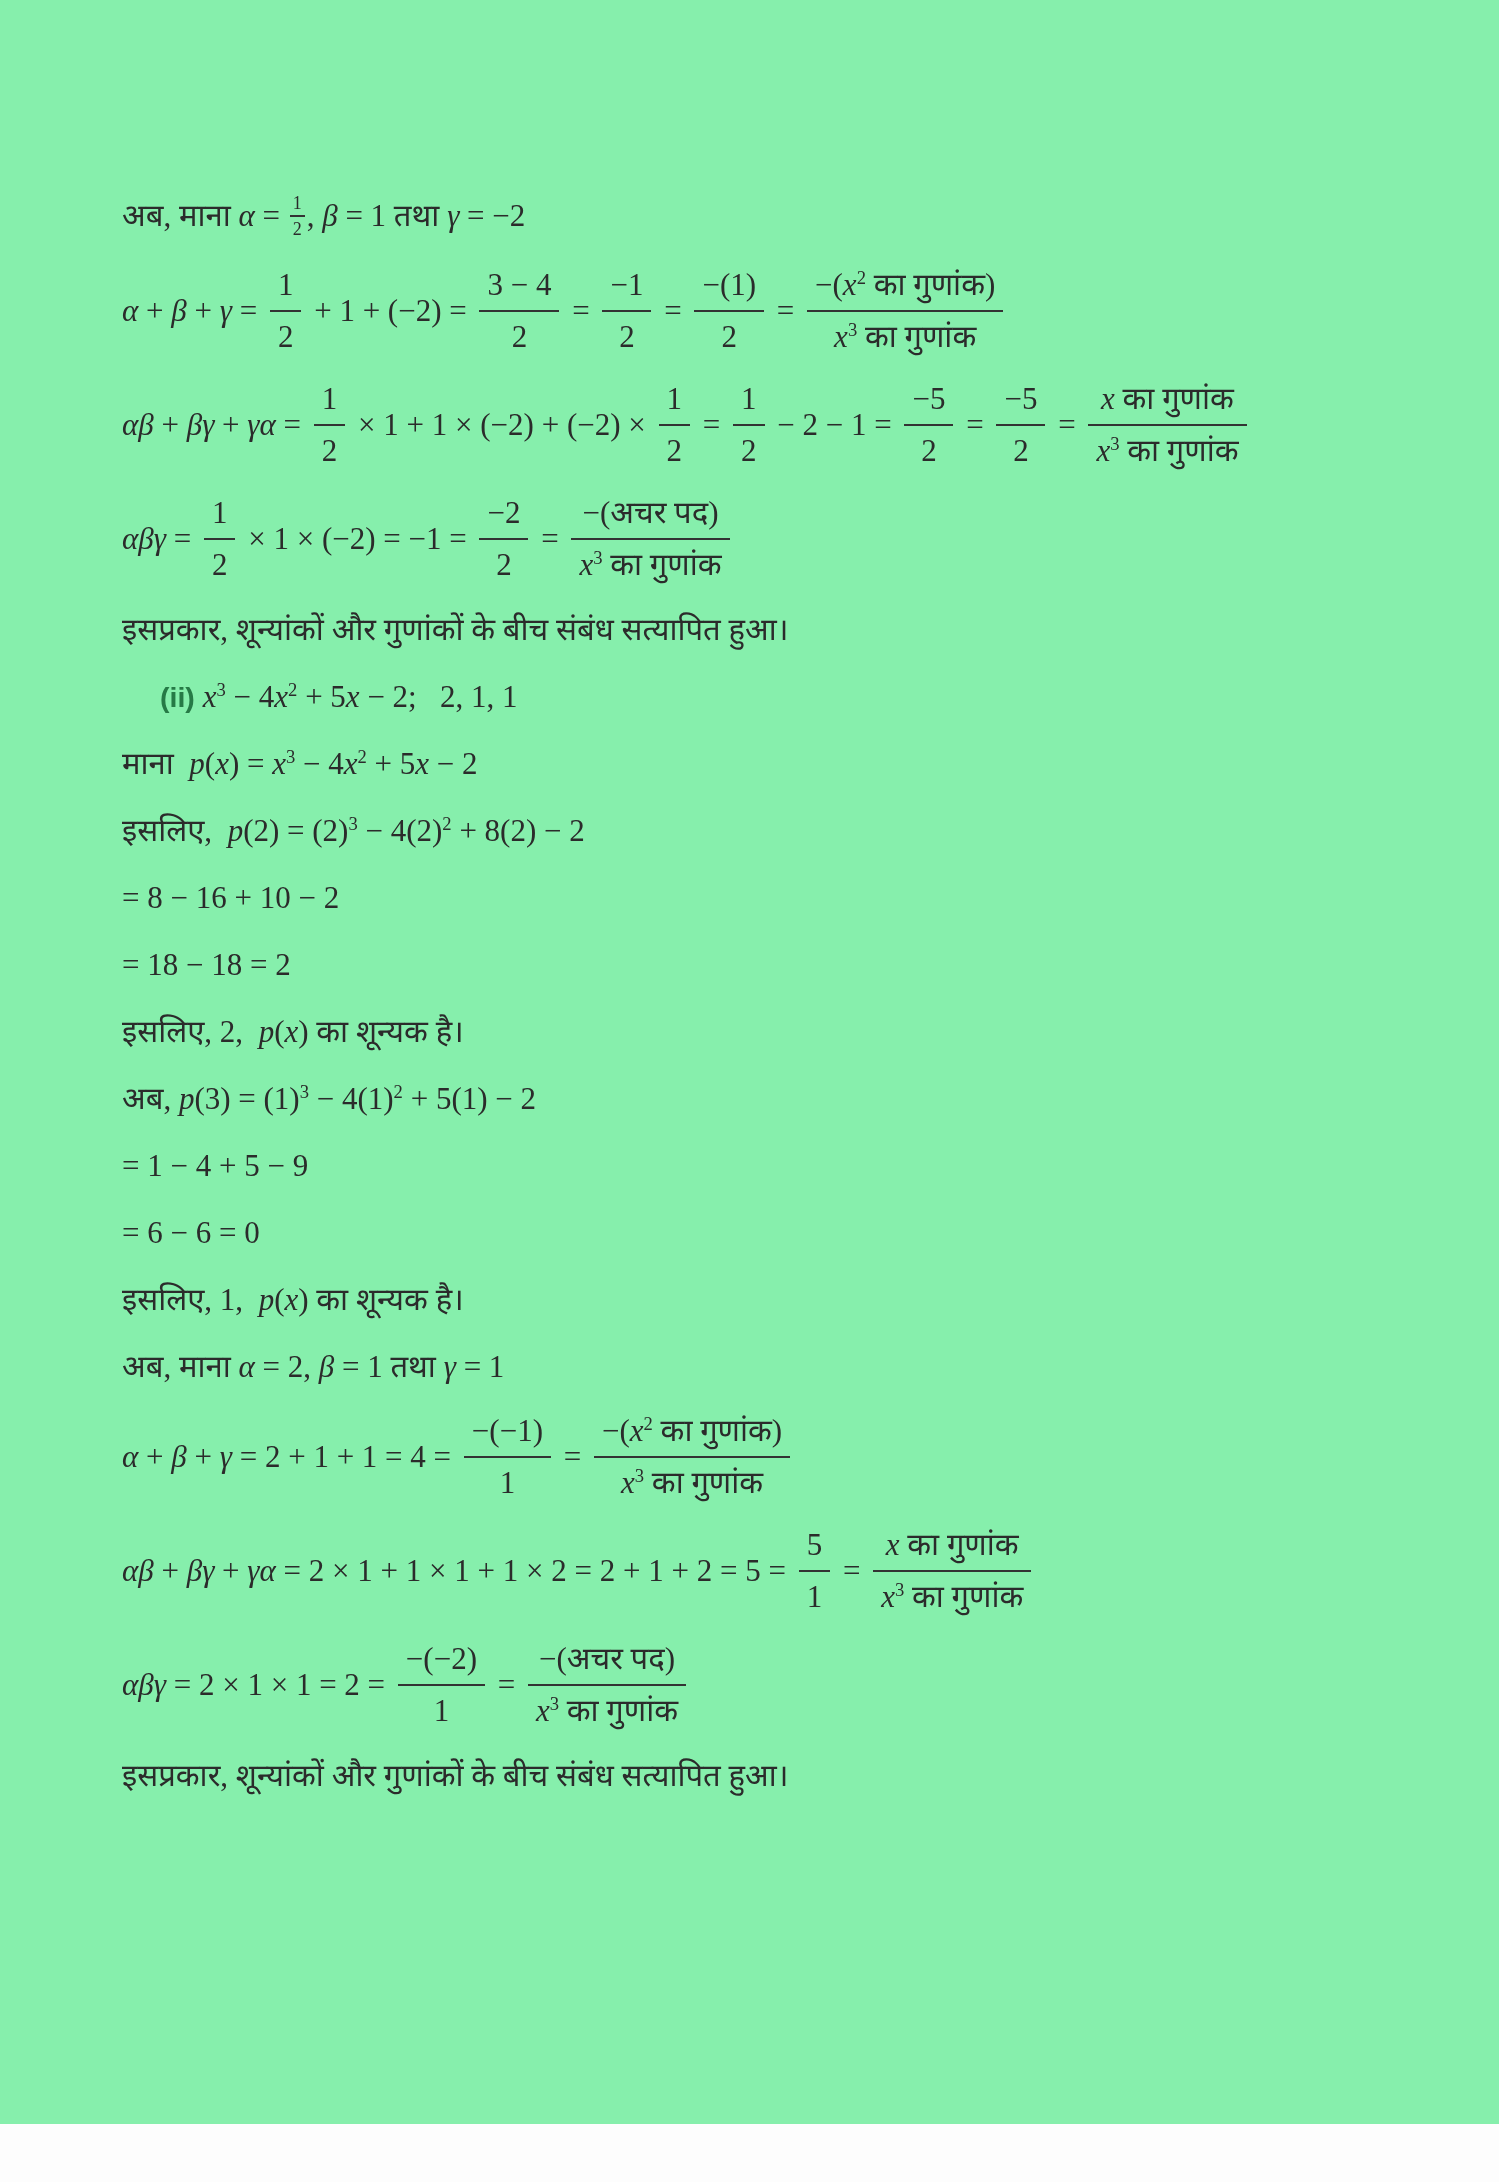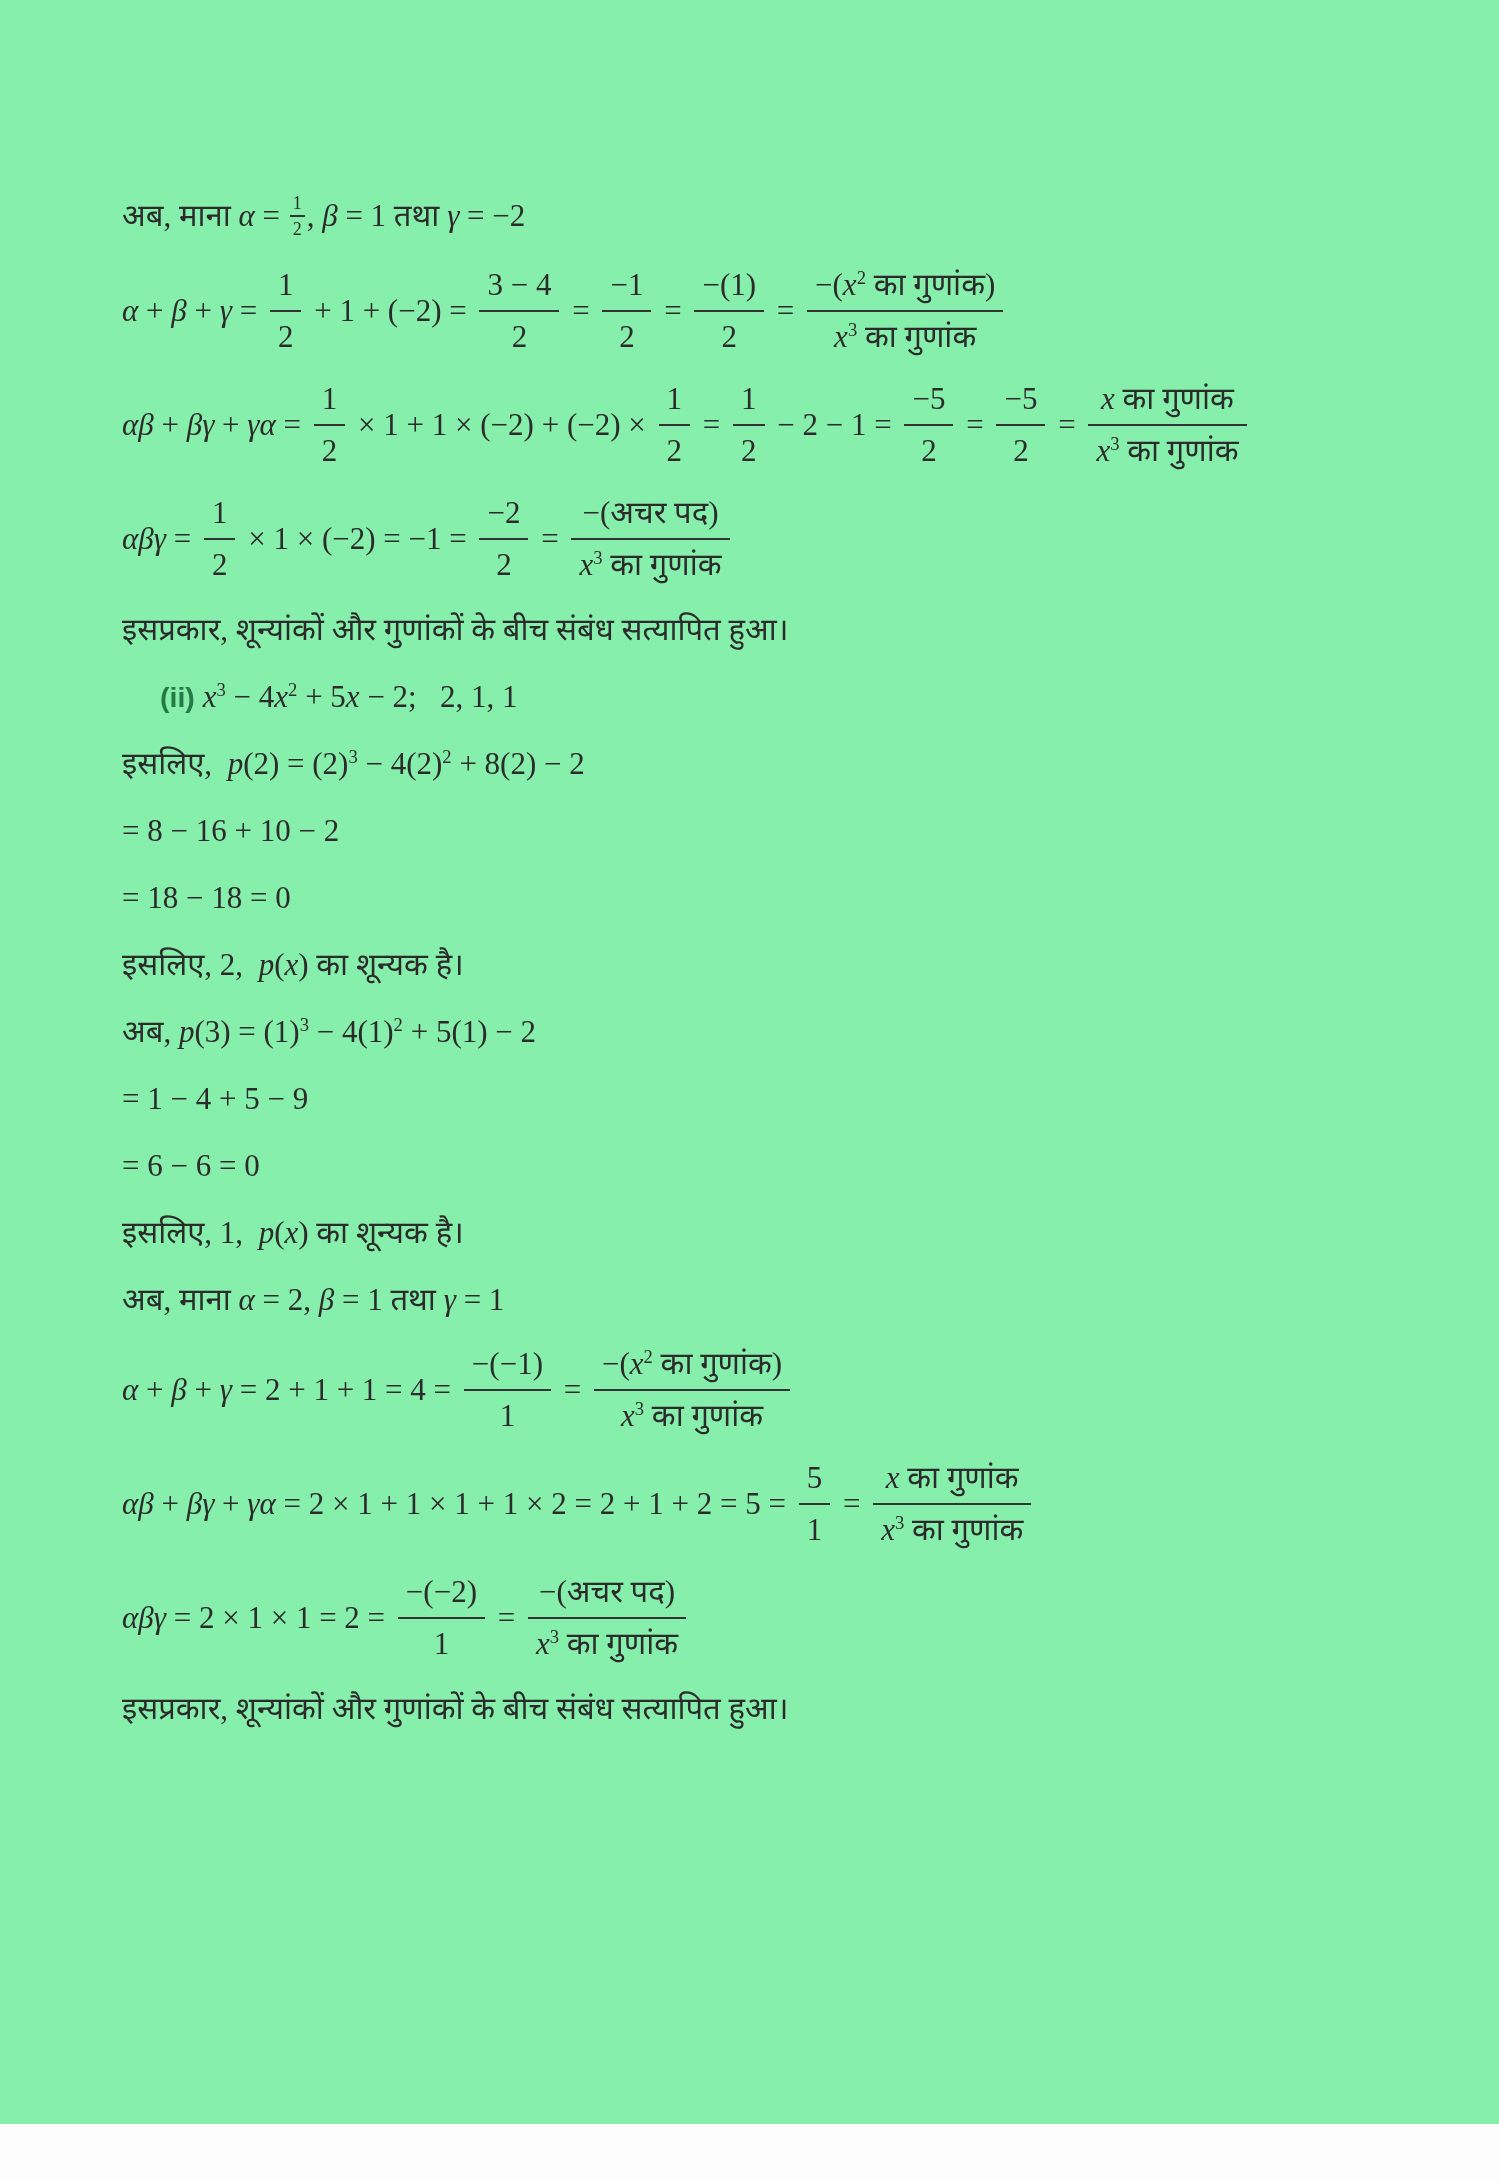--- a/index.html
+++ b/index.html
@@ -89,23 +89,24 @@
 <body>
 
 <div class="page">
   <main class="content" id="content">
       <div class="line line-text"><span class="tk-r">अब, माना </span><span class="tk-v">α</span><span class="tk-r"> = </span><span class="sfrac"><span class="num"><span class="tk-r">1</span></span><span class="den"><span class="tk-r">2</span></span></span><span class="tk-r">, </span><span class="tk-v">β</span><span class="tk-r"> = 1 तथा </span><span class="tk-v">γ</span><span class="tk-r"> = −2</span></div>
       <div class="line line-eq"><span class="tk-v">α</span><span class="tk-r"> + </span><span class="tk-v">β</span><span class="tk-r"> + </span><span class="tk-v">γ</span><span class="tk-r"> = </span><span class="frac"><span class="num"><span class="tk-r">1</span></span><span class="den"><span class="tk-r">2</span></span></span><span class="tk-r"> + 1 + (−2) = </span><span class="frac"><span class="num"><span class="tk-r">3 − 4</span></span><span class="den"><span class="tk-r">2</span></span></span><span class="tk-r"> = </span><span class="frac"><span class="num"><span class="tk-r">−1</span></span><span class="den"><span class="tk-r">2</span></span></span><span class="tk-r"> = </span><span class="frac"><span class="num"><span class="tk-r">−(1)</span></span><span class="den"><span class="tk-r">2</span></span></span><span class="tk-r"> = </span><span class="frac"><span class="num"><span class="tk-r">−(</span><span class="tk-v">x</span><sup>2</sup><span class="tk-r"> का गुणांक)</span></span><span class="den"><span class="tk-v">x</span><sup>3</sup><span class="tk-r"> का गुणांक</span></span></span></div>
       <div class="line line-eq"><span class="tk-v">αβ</span><span class="tk-r"> + </span><span class="tk-v">βγ</span><span class="tk-r"> + </span><span class="tk-v">γα</span><span class="tk-r"> = </span><span class="frac"><span class="num"><span class="tk-r">1</span></span><span class="den"><span class="tk-r">2</span></span></span><span class="tk-r"> × 1 + 1 × (−2) + (−2) × </span><span class="frac"><span class="num"><span class="tk-r">1</span></span><span class="den"><span class="tk-r">2</span></span></span><span class="tk-r"> = </span><span class="frac"><span class="num"><span class="tk-r">1</span></span><span class="den"><span class="tk-r">2</span></span></span><span class="tk-r"> − 2 − 1 = </span><span class="frac"><span class="num"><span class="tk-r">−5</span></span><span class="den"><span class="tk-r">2</span></span></span><span class="tk-r"> = </span><span class="frac"><span class="num"><span class="tk-r">−5</span></span><span class="den"><span class="tk-r">2</span></span></span><span class="tk-r"> = </span><span class="frac"><span class="num"><span class="tk-v">x</span><span class="tk-r"> का गुणांक</span></span><span class="den"><span class="tk-v">x</span><sup>3</sup><span class="tk-r"> का गुणांक</span></span></span></div>
       <div class="line line-eq"><span class="tk-v">αβγ</span><span class="tk-r"> = </span><span class="frac"><span class="num"><span class="tk-r">1</span></span><span class="den"><span class="tk-r">2</span></span></span><span class="tk-r"> × 1 × (−2) = −1 = </span><span class="frac"><span class="num"><span class="tk-r">−2</span></span><span class="den"><span class="tk-r">2</span></span></span><span class="tk-r"> = </span><span class="frac"><span class="num"><span class="tk-r">−(अचर पद)</span></span><span class="den"><span class="tk-v">x</span><sup>3</sup><span class="tk-r"> का गुणांक</span></span></span></div>
       <div class="line line-text"><span class="tk-r">इसप्रकार, शून्यांकों और गुणांकों के बीच संबंध सत्यापित हुआ।</span></div>
       <div class="line line-text"><span class="tk-g">(ii) </span><span class="tk-v">x</span><sup>3</sup><span class="tk-r"> − 4</span><span class="tk-v">x</span><sup>2</sup><span class="tk-r"> + 5</span><span class="tk-v">x</span><span class="tk-r"> − 2; &nbsp; 2, 1, 1</span></div>
+      <div class="line line-text"><span class="tk-r">माना &nbsp;</span><span class="tk-v">p</span><span class="tk-r">(</span><span class="tk-v">x</span><span class="tk-r">) = </span><span class="tk-v">x</span><sup>3</sup><span class="tk-r"> − 4</span><span class="tk-v">x</span><sup>2</sup><span class="tk-r"> + 5</span><span class="tk-v">x</span><span class="tk-r"> − 2</span></div>
       <div class="line line-text"><span class="tk-r">इसलिए, &nbsp;</span><span class="tk-v">p</span><span class="tk-r">(2) = (2)</span><sup>3</sup><span class="tk-r"> − 4(2)</span><sup>2</sup><span class="tk-r"> + 8(2) − 2</span></div>
       <div class="line line-text"><span class="tk-r">= 8 − 16 + 10 − 2</span></div>
-      <div class="line line-text"><span class="tk-r">= 18 − 18 = 0</span></div>
+      <div class="line line-text"><span class="tk-r">= 18 − 18 = 2</span></div>
       <div class="line line-text"><span class="tk-r">इसलिए, 2, &nbsp;</span><span class="tk-v">p</span><span class="tk-r">(</span><span class="tk-v">x</span><span class="tk-r">) का शून्यक है।</span></div>
       <div class="line line-text"><span class="tk-r">अब, </span><span class="tk-v">p</span><span class="tk-r">(3) = (1)</span><sup>3</sup><span class="tk-r"> − 4(1)</span><sup>2</sup><span class="tk-r"> + 5(1) − 2</span></div>
       <div class="line line-text"><span class="tk-r">= 1 − 4 + 5 − 9</span></div>
       <div class="line line-text"><span class="tk-r">= 6 − 6 = 0</span></div>
       <div class="line line-text"><span class="tk-r">इसलिए, 1, &nbsp;</span><span class="tk-v">p</span><span class="tk-r">(</span><span class="tk-v">x</span><span class="tk-r">) का शून्यक है।</span></div>
       <div class="line line-text"><span class="tk-r">अब, माना </span><span class="tk-v">α</span><span class="tk-r"> = 2, </span><span class="tk-v">β</span><span class="tk-r"> = 1 तथा </span><span class="tk-v">γ</span><span class="tk-r"> = 1</span></div>
       <div class="line line-eq"><span class="tk-v">α</span><span class="tk-r"> + </span><span class="tk-v">β</span><span class="tk-r"> + </span><span class="tk-v">γ</span><span class="tk-r"> = 2 + 1 + 1 = 4 = </span><span class="frac"><span class="num"><span class="tk-r">−(−1)</span></span><span class="den"><span class="tk-r">1</span></span></span><span class="tk-r"> = </span><span class="frac"><span class="num"><span class="tk-r">−(</span><span class="tk-v">x</span><sup>2</sup><span class="tk-r"> का गुणांक)</span></span><span class="den"><span class="tk-v">x</span><sup>3</sup><span class="tk-r"> का गुणांक</span></span></span></div>
       <div class="line line-eq"><span class="tk-v">αβ</span><span class="tk-r"> + </span><span class="tk-v">βγ</span><span class="tk-r"> + </span><span class="tk-v">γα</span><span class="tk-r"> = 2 × 1 + 1 × 1 + 1 × 2 = 2 + 1 + 2 = 5 = </span><span class="frac"><span class="num"><span class="tk-r">5</span></span><span class="den"><span class="tk-r">1</span></span></span><span class="tk-r"> = </span><span class="frac"><span class="num"><span class="tk-v">x</span><span class="tk-r"> का गुणांक</span></span><span class="den"><span class="tk-v">x</span><sup>3</sup><span class="tk-r"> का गुणांक</span></span></span></div>
       <div class="line line-eq"><span class="tk-v">αβγ</span><span class="tk-r"> = 2 × 1 × 1 = 2 = </span><span class="frac"><span class="num"><span class="tk-r">−(−2)</span></span><span class="den"><span class="tk-r">1</span></span></span><span class="tk-r"> = </span><span class="frac"><span class="num"><span class="tk-r">−(अचर पद)</span></span><span class="den"><span class="tk-v">x</span><sup>3</sup><span class="tk-r"> का गुणांक</span></span></span></div>
       <div class="line line-text"><span class="tk-r">इसप्रकार, शून्यांकों और गुणांकों के बीच संबंध सत्यापित हुआ।</span></div>

